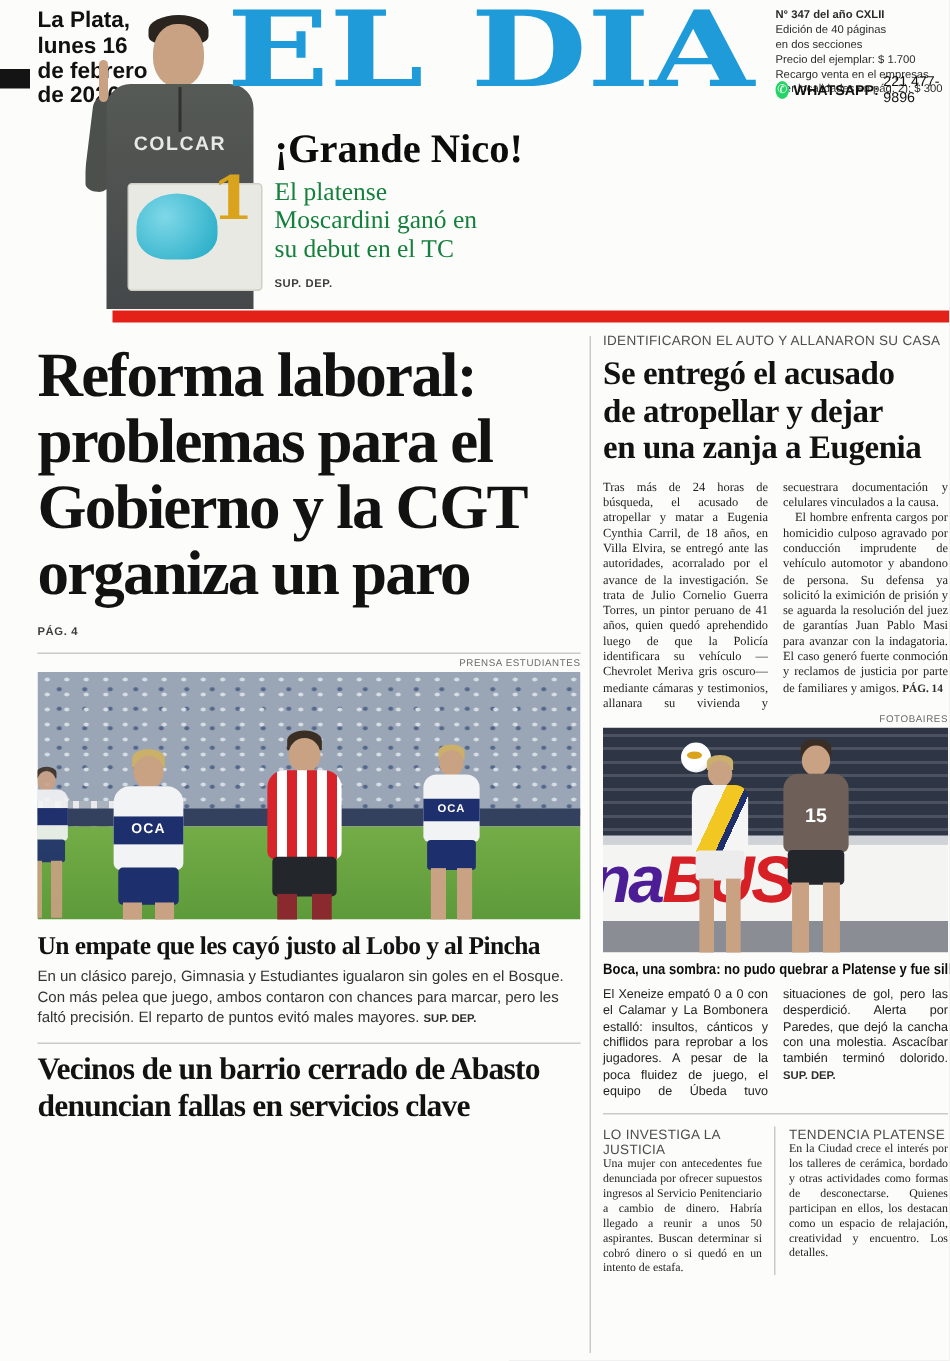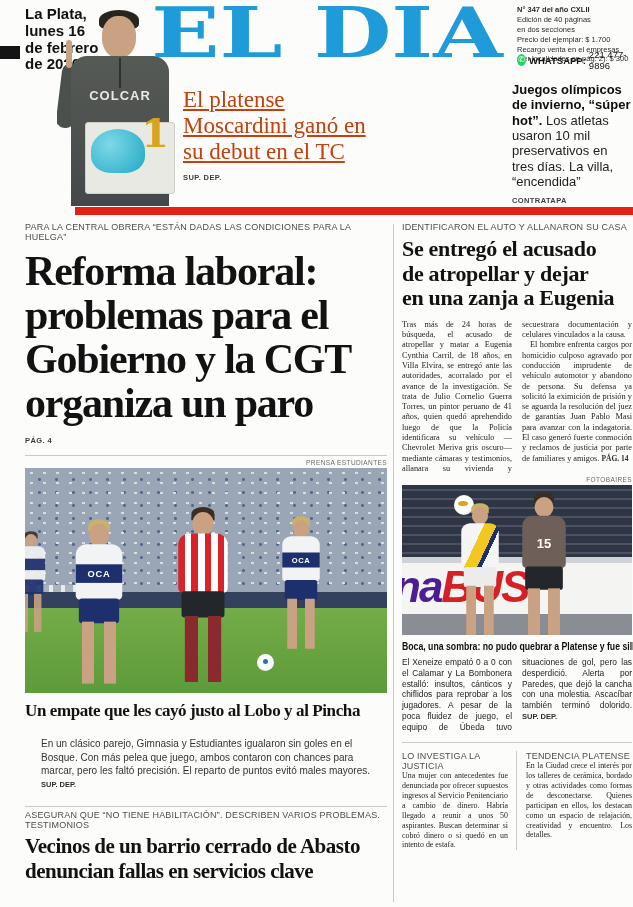--- a/index.html
+++ b/index.html
@@ -31,21 +31,21 @@
   .d-suit-text{position:absolute;left:14px;top:82px;width:98px;text-align:center;color:#e8e8e8;
                font-weight:bold;font-size:13px;letter-spacing:1px;}
   .d-zip{position:absolute;left:62px;top:52px;width:2px;height:30px;background:#2e312f;}
   .trophy-box{position:absolute;left:28px;top:116px;width:88px;height:70px;background:#e9e9e3;border:1px solid #cfcfc6;border-radius:3px;}
   .t-wave{position:absolute;left:5px;top:6px;width:54px;height:44px;background:radial-gradient(circle at 35% 35%,#7fd8e8,#1fa9c4);border-radius:60% 60% 45% 45%;}
   .t-one{position:absolute;right:5px;top:-10px;font-family:"DejaVu Serif",serif;font-weight:bold;font-size:40px;color:#d9a31c;line-height:1;}
 
   
   .teaser-nico{left:183px;top:84px;width:208px;}
   .nico-title{margin:0;font-family:"Liberation Serif",serif;font-weight:900;font-size:27px;color:#0c0c0c;}
-  .nico-sub{margin:3px 0 0;font-family:"Liberation Serif",serif;font-size:23px;line-height:1.13;color:#c2410c;text-decoration:underline;}
+  .nico-sub{margin:3px 0 0;font-family:"Liberation Serif",serif;font-size:17px;line-height:1.13;color:#15803d;}
   .teaser{font-size:13px;line-height:1.18;color:#222;}
   .teaser-a{left:399px;top:82px;width:102px;}
   .teaser-b{left:512px;top:82px;width:120px;}
   .teaser p{margin:0;}
   .teaser b{color:#0d0d0d;}
   .pageref{font-size:7.5px;font-weight:bold;color:#3d3d3d;letter-spacing:0.4px;}
   .mt8{margin-top:8px;display:block;}
   .red-bar{left:75px;top:207px;width:558px;height:8px;background:#e32119;}
 
   
@@ -53,21 +53,21 @@
   .left-col{left:25px;top:222px;width:362px;}
   .right-col{left:402px;top:222px;width:230px;}
 
   .kicker{font-size:9px;color:#4d4d4d;letter-spacing:0.2px;}
   .hl{font-family:"Liberation Serif",serif;font-weight:bold;color:#121212;margin:0;}
   .hl-xl{font-size:42px;line-height:1.05;letter-spacing:-1.2px;margin:7px 0 11px;}
   .deck{font-size:12px;line-height:1.38;color:#2e2e2e;margin:0 0 9px;}
   .hdiv{height:1px;background:#c9c9c9;margin:10px 0 3px;border:0;}
   .credit{font-size:6.5px;color:#6b6b6b;text-align:right;letter-spacing:0.4px;margin:2px 0;}
   .hl-md{font-size:17px;letter-spacing:-0.4px;margin:8px 0 4px;}
-  .caption{font-size:10px;line-height:1.32;color:#333;margin:16px;}
+  .caption{font-size:10px;line-height:1.32;color:#333;margin:0;}
   .caption b,.inline-page{font-size:7.5px;color:#2d2d2d;}
   .hl-lg{font-size:21px;letter-spacing:-0.5px;line-height:1.18;margin:4px 0 9px;}
   .hl-rt{font-size:22px;line-height:1.12;letter-spacing:-0.3px;margin:5px 0 9px;}
 
   .bodycols{column-count:2;column-gap:10px;}
   .serif-body p{font-family:"Liberation Serif",serif;font-size:8.3px;line-height:1.24;text-align:justify;
                 color:#1d1d1d;margin:0;}
   .serif-body p+p{text-indent:8px;}
   .sans-body p{font-size:8.4px;line-height:1.28;text-align:justify;color:#222;margin:0;}
 
@@ -76,21 +76,21 @@
 
   .minirow{display:flex;margin-top:8px;}
   .mini{flex:1;min-width:0;}
   .mini-l{padding-right:8px;border-right:1px solid #c9c9c9;}
   .mini-r{padding-left:9px;}
   .hl-sm{font-size:15px;line-height:1.18;letter-spacing:-0.5px;margin:4px 0 10px;}
   .mini p{font-family:"Liberation Serif",serif;font-size:7.9px;line-height:1.25;text-align:justify;color:#1d1d1d;margin:0;}
 
   
   .photo{position:relative;overflow:hidden;}
-  .photo-clasico{width:362px;height:225px;}
+  .photo-clasico{width:362px;height:165px;}
   .pc-crowd{position:absolute;inset:0 0 42% 0;background:#9aa5b5;
     background-image:radial-gradient(#d7dde4 1.4px,transparent 2px),radial-gradient(#54678a 1.4px,transparent 2px);
     background-size:13px 10px,17px 13px;background-position:0 0,6px 5px;}
   .pc-boards{position:absolute;left:0;right:0;top:55%;height:7%;background:#33415f;}
   .pc-fence{position:absolute;left:0;top:52%;width:70px;height:12%;
     background:repeating-linear-gradient(90deg,#e8eaec 0 4px,transparent 4px 12px),#a9b2bd;}
   .pc-pitch{position:absolute;left:0;right:0;top:62%;bottom:0;background:linear-gradient(#74ad47,#5d9a3a);}
   .ball{position:absolute;border-radius:50%;background:radial-gradient(circle at 35% 30%,#fff 60%,#cfd4d8);}
   .pc-ball{left:232px;top:186px;width:17px;height:17px;}
   .pc-ball::after{content:"";position:absolute;left:6px;top:5px;width:5px;height:5px;background:#2b6fb8;border-radius:50%;}
@@ -168,38 +168,33 @@
     <div>(ver localidades en pág. 2): $ 300</div>
   </div>
 
   <div class="abs whatsapp">
     <span class="wa-icon">✆</span>
     <b>WHATSAPP:</b>
     <span>221 477-9896</span>
   </div>
 
   <div class="abs teaser-nico">
+    <h2 class="nico-title">¡Grande Nico!</h2>
     <p class="nico-sub pre">El platense
 Moscardini ganó en
 su debut en el TC</p>
     <span class="pageref mt8">SUP. DEP.</span>
   </div>
 
 
-  <div class="abs teaser teaser-b">
-    <p><b>Juegos olímpicos de invierno, “súper hot”.</b>
-       <span>Los atletas usaron 10 mil preservativos en tres días. La villa, “encendida”</span></p>
-    <span class="pageref mt8">CONTRATAPA</span>
-  </div>
 
   <div class="abs red-bar"></div>
   <div class="abs vdiv-main"></div>
 
   <section class="abs left-col">
-    <div class="kicker">PARA LA CENTRAL OBRERA “ESTÁN DADAS LAS CONDICIONES PARA LA HUELGA”</div>
     <h2 class="hl hl-xl pre">Reforma laboral:
 problemas para el
 Gobierno y la CGT
 organiza un paro</h2>
     <div class="pageref">PÁG. 4</div>
 
     <hr class="hdiv">
     <div class="credit">PRENSA ESTUDIANTES</div>
 
     <div class="photo photo-clasico">
@@ -244,21 +239,20 @@
       <div class="ball pc-ball"></div>
     </div>
 
     <h3 class="hl hl-md">Un empate que les cayó justo al Lobo y al Pincha</h3>
     <p class="caption">
       <span>En un clásico parejo, Gimnasia y Estudiantes igualaron sin goles en el Bosque. Con más pelea que juego, ambos contaron con chances para marcar, pero les faltó precisión. El reparto de puntos evitó males mayores.</span>
       <b>SUP. DEP.</b>
     </p>
 
     <hr class="hdiv">
-    <div class="kicker">ASEGURAN QUE “NO TIENE HABILITACIÓN”. DESCRIBEN VARIOS PROBLEMAS. TESTIMONIOS</div>
     <h3 class="hl hl-lg pre">Vecinos de un barrio cerrado de Abasto
 denuncian fallas en servicios clave</h3>
 
   </section>
 
   <aside class="abs right-col">
     <div class="kicker">IDENTIFICARON EL AUTO Y ALLANARON SU CASA</div>
     <h2 class="hl hl-rt pre">Se entregó el acusado
 de atropellar y dejar
 en una zanja a Eugenia</h2>

